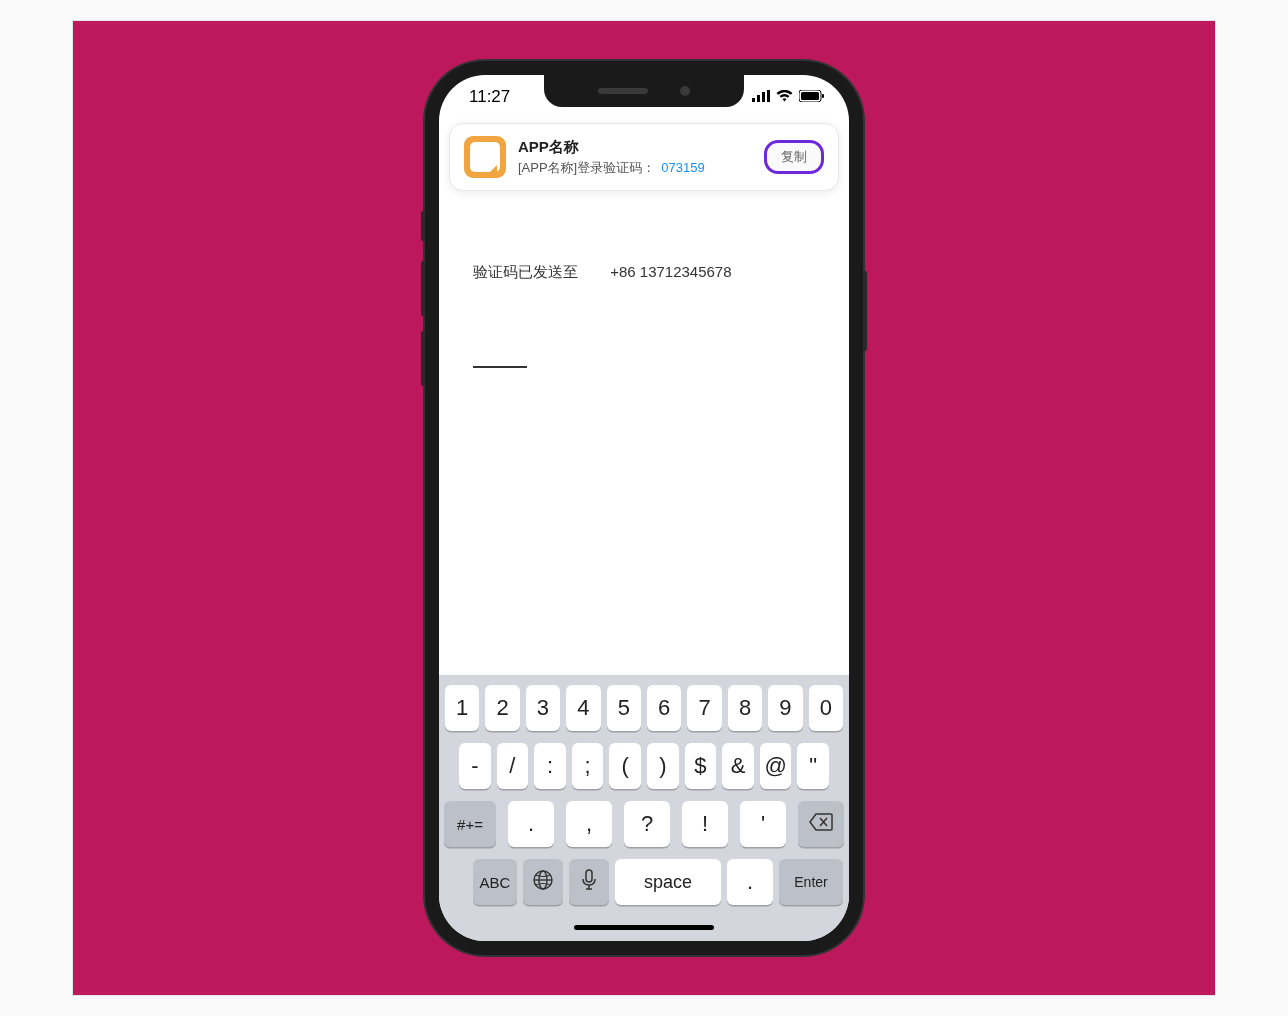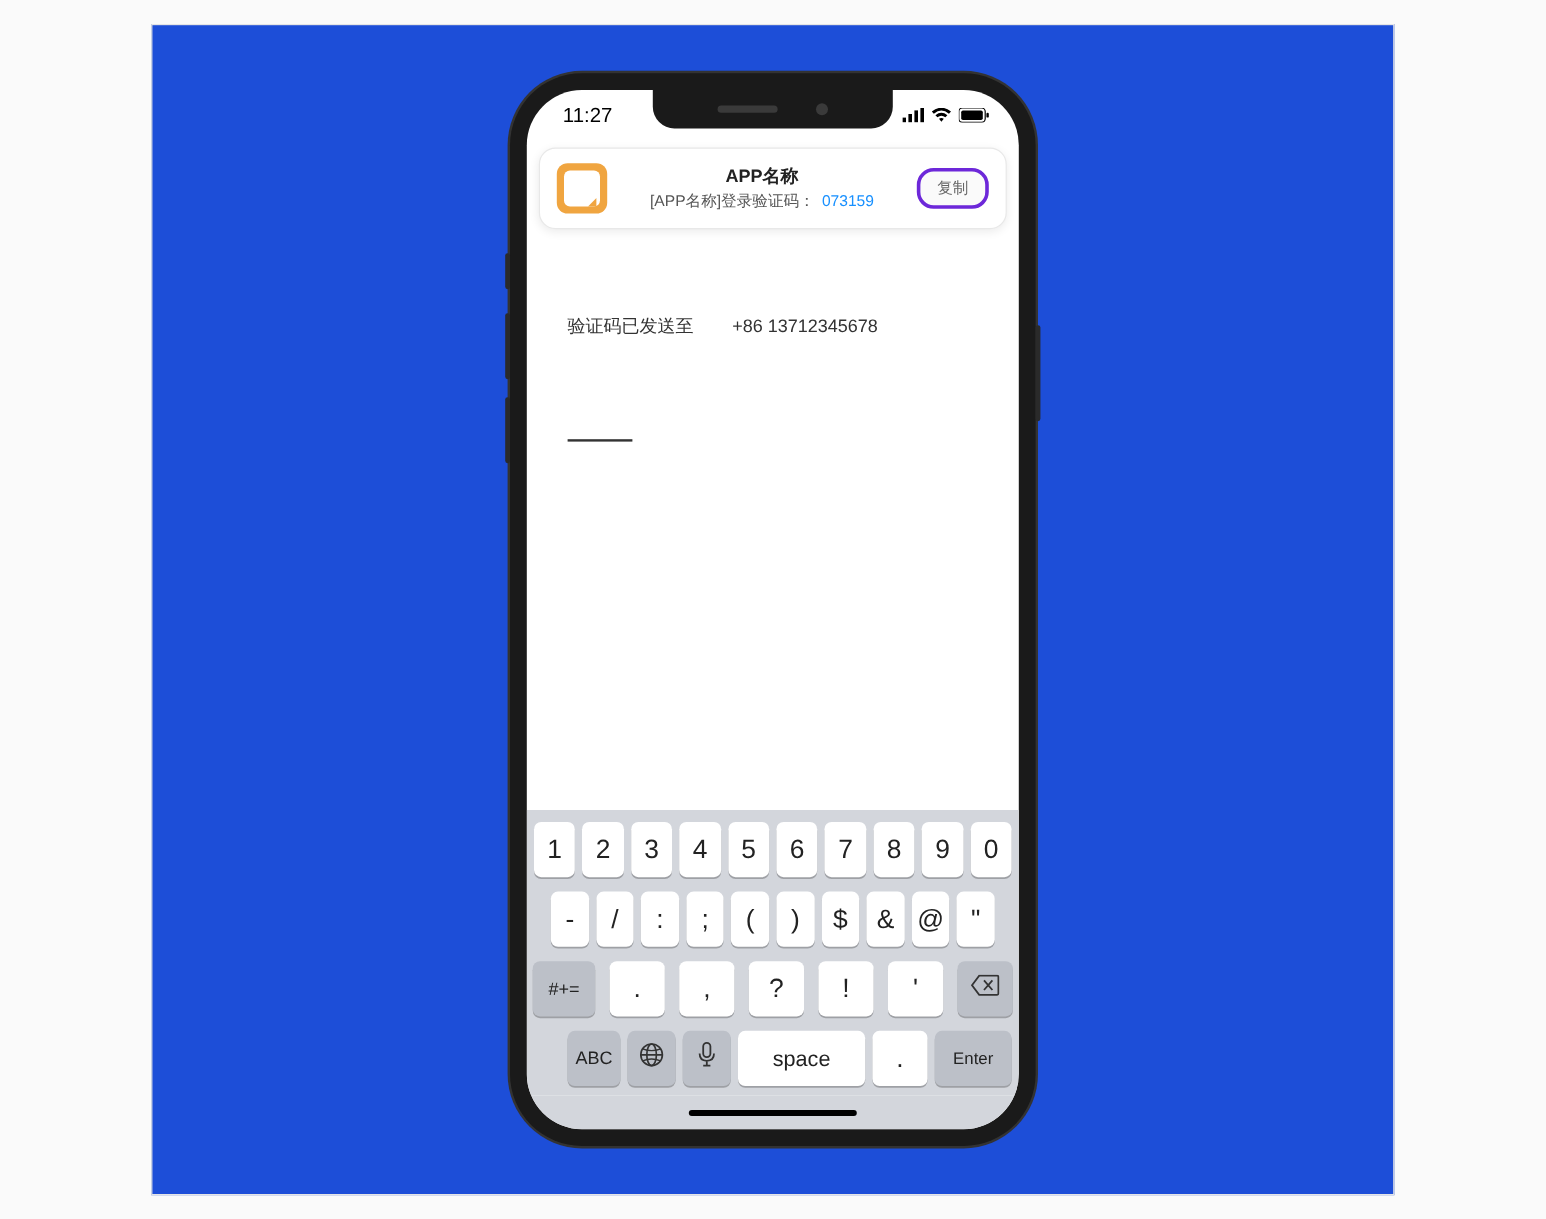--- a/index.html
+++ b/index.html
@@ -6,23 +6,23 @@
     body {
       font-family: -apple-system, "Helvetica Neue", Arial, "PingFang SC", "Microsoft YaHei", sans-serif;
       background: #fafafa;
       width: 1288px;
       height: 1016px;
       display: flex;
       align-items: center;
       justify-content: center;
     }
     .canvas {
-      width: 1036px;
+      width: 1144px;
       height: 976px;
-      background: #1d4ed8;
+      background: #be185d;
       border: 1px solid #e5e5e5;
       display: flex;
       align-items: center;
       justify-content: center;
     }
     
     .phone {
       width: 438px;
       height: 894px;
       background: #1a1a1a;
@@ -132,21 +132,20 @@
       right: 3px;
       bottom: 0;
       width: 0;
       height: 0;
       border-left: 7px solid transparent;
       border-bottom: 7px solid #f0a540;
     }
     .notif-body {
       flex: 1;
       min-width: 0;
-      text-align: center;
     }
     .notif-title {
       font-size: 15px;
       font-weight: 600;
       color: #222;
     }
     .notif-msg {
       font-size: 13px;
       color: #555;
       margin-top: 2px;

